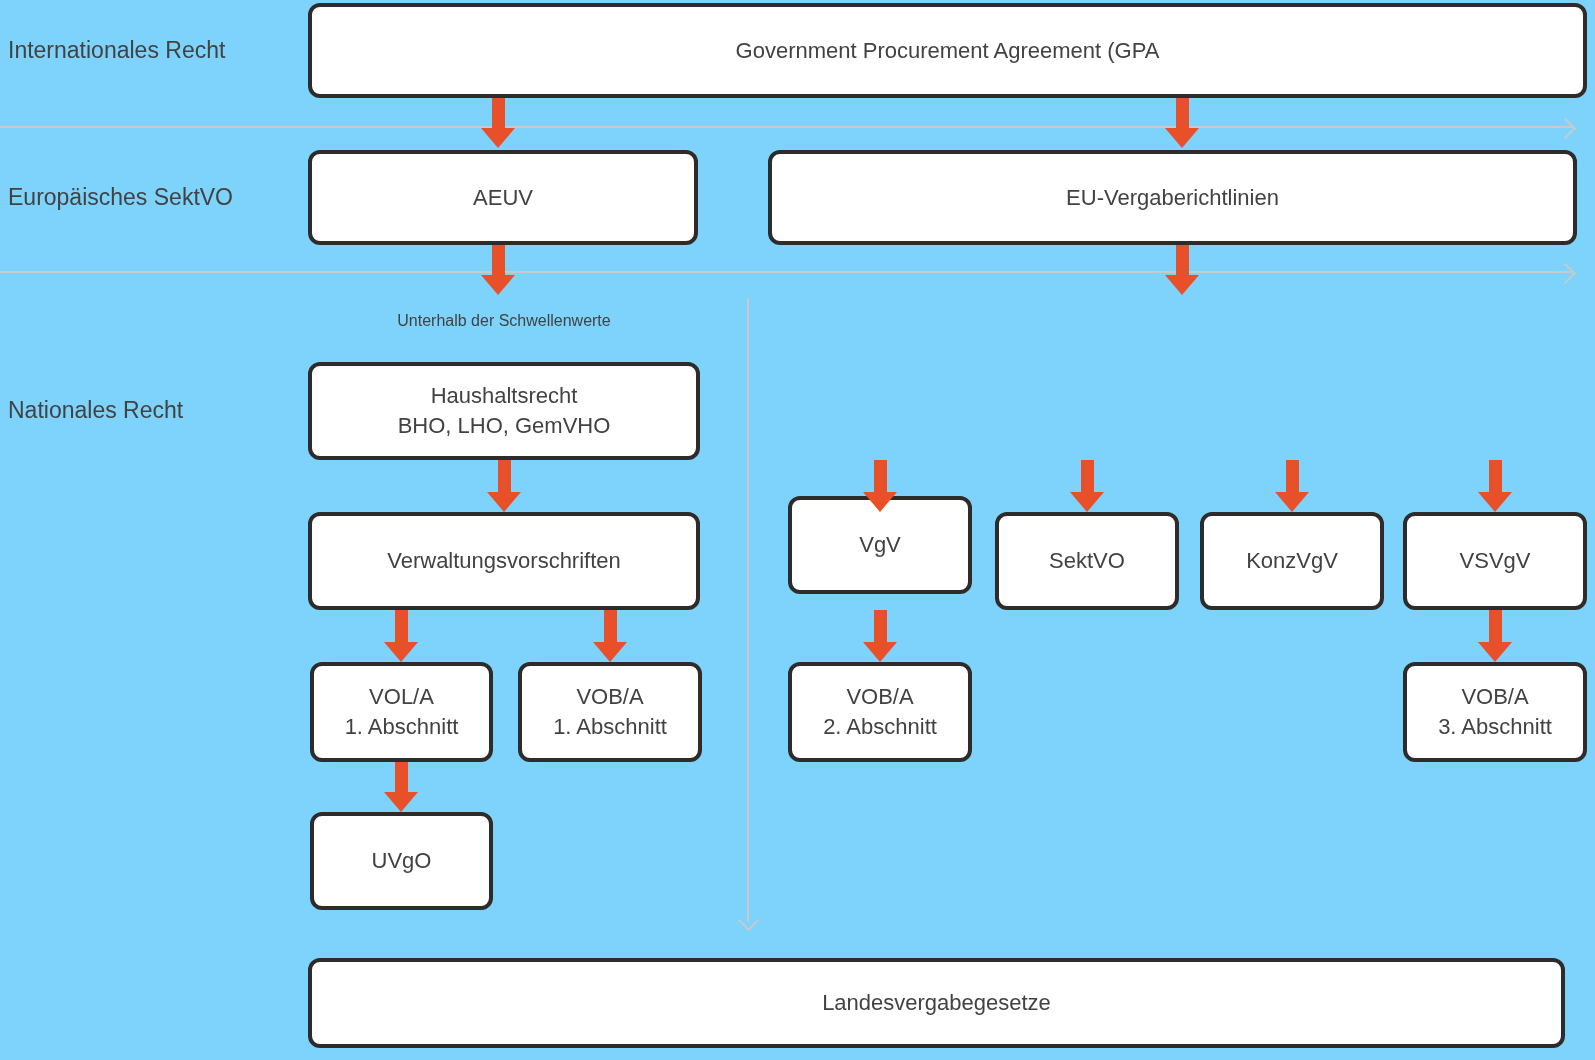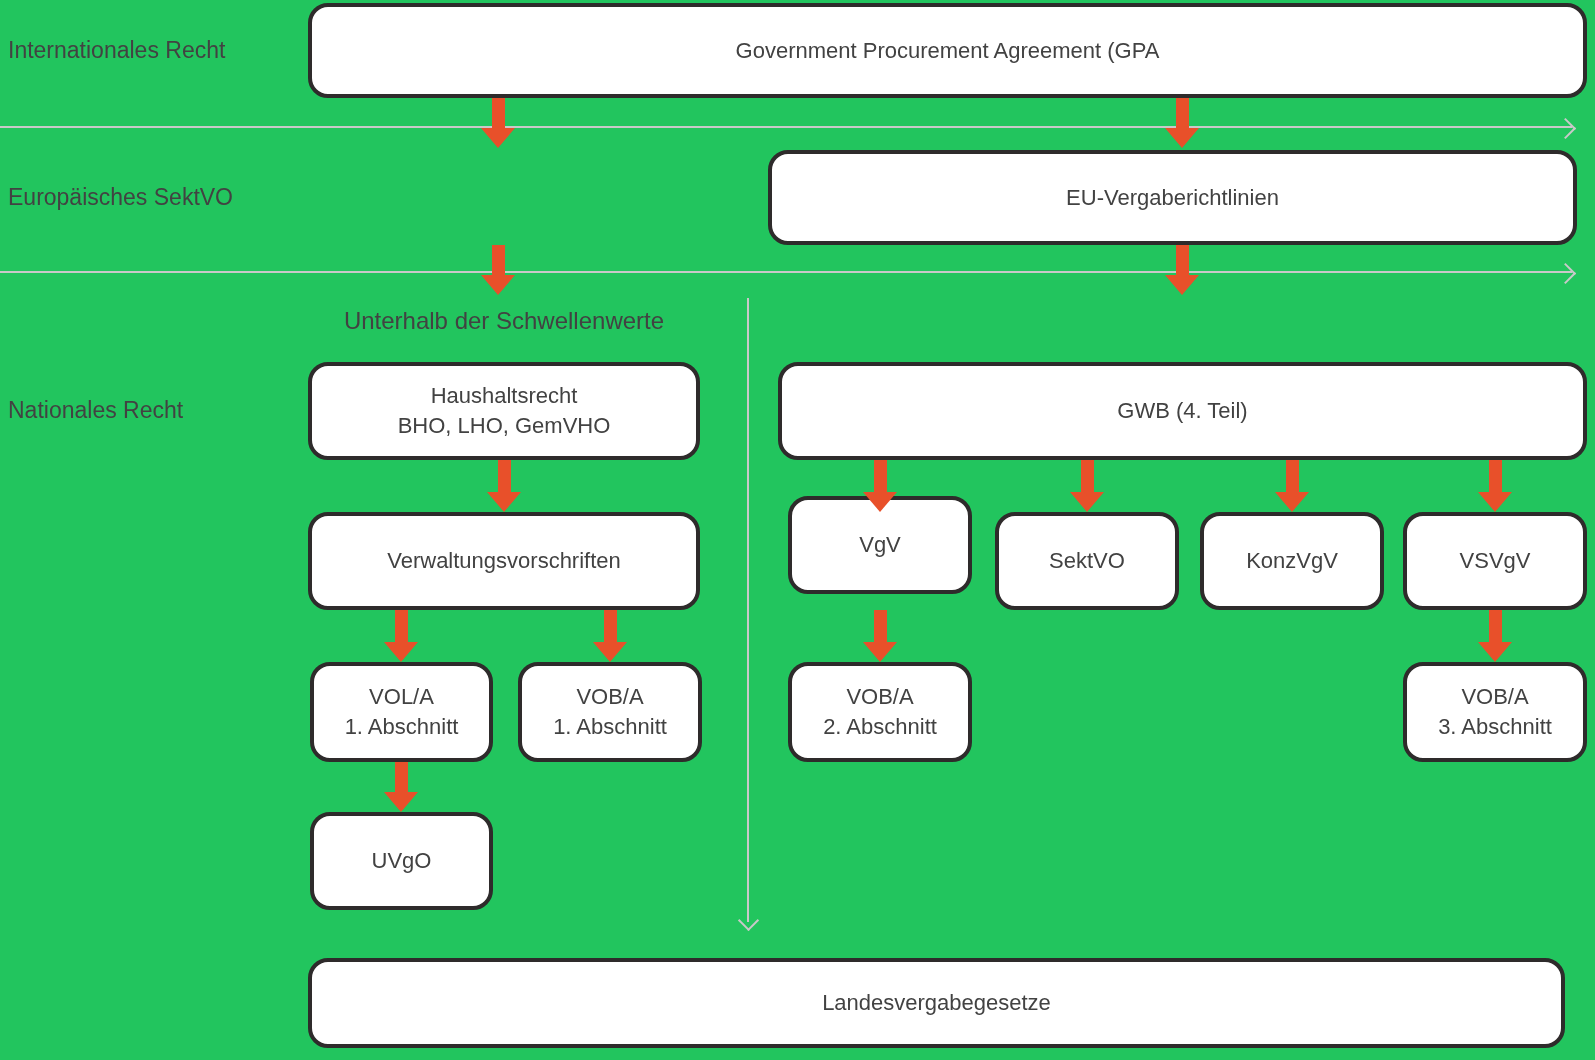--- a/index.html
+++ b/index.html
@@ -5,44 +5,44 @@
   :root{
     --arrow:#E8502A;
     --border:#2E2B2B;
     --text:#424242;
     --guide:#C9C9C9;
   }
   html,body{margin:0;padding:0;background:#fff;}
   .stage{
     position:relative;
     width:1595px;height:1060px;
-    background:#22c55e;
+    background:#7dd3fc;
     overflow:hidden;
     font-family:"Liberation Sans","DejaVu Sans",sans-serif;
     color:var(--text);
   }
   .row-label{
     position:absolute;left:8px;
     font-size:23px;line-height:26px;
     color:var(--text);
     white-space:nowrap;
   }
   .sec-header{
     position:absolute;
-    font-size:24px;line-height:30px;
+    font-size:16px;line-height:30px;
     text-align:center;
     color:var(--text);
     white-space:nowrap;
   }
   .box{
     position:absolute;
     box-sizing:border-box;
     background:#fff;
     border:4px solid var(--border);
-    border-radius:20px;
+    border-radius:12px;
     display:flex;flex-direction:column;
     align-items:center;justify-content:center;
     text-align:right;
     font-size:22px;line-height:30px;
     color:var(--text);
   }
   .box span{display:block;white-space:nowrap;}
   .arrow{
     position:absolute;width:34px;
     display:flex;flex-direction:column;align-items:center;
@@ -96,20 +96,23 @@
   <div class="vline" style="left:747px;top:298px;height:624px">
       <i class="chev"></i>
     </div>
 
   <div class="sec-header" style="left:308px;top:306px;width:392px">Unterhalb der Schwellenwerte</div>
 
   <div class="box" style="left:308px;top:3px;width:1279px;height:95px">
     <span>Government Procurement Agreement (GPA</span>
   </div>
 
+  <div class="box" style="left:308px;top:150px;width:390px;height:95px">
+    <span>AEUV</span>
+  </div>
   <div class="box" style="left:768px;top:150px;width:809px;height:95px">
     <span>EU-Vergaberichtlinien</span>
   </div>
 
   <div class="box" style="left:308px;top:362px;width:392px;height:98px">
     <span>Haushaltsrecht</span>
     <span>BHO, LHO, GemVHO</span>
   </div>
   <div class="box" style="left:308px;top:512px;width:392px;height:98px">
     <span>Verwaltungsvorschriften</span>
@@ -119,23 +122,20 @@
     <span>1. Abschnitt</span>
   </div>
   <div class="box" style="left:518px;top:662px;width:184px;height:100px">
     <span>VOB/A</span>
     <span>1. Abschnitt</span>
   </div>
   <div class="box" style="left:310px;top:812px;width:183px;height:98px">
     <span>UVgO</span>
   </div>
 
-  <div class="box" style="left:778px;top:362px;width:809px;height:98px">
-    <span>GWB (4. Teil)</span>
-  </div>
   <div class="box" style="left:788px;top:496px;width:184px;height:98px">
     <span>VgV</span>
   </div>
   <div class="box" style="left:995px;top:512px;width:184px;height:98px">
     <span>SektVO</span>
   </div>
   <div class="box" style="left:1200px;top:512px;width:184px;height:98px">
     <span>KonzVgV</span>
   </div>
   <div class="box" style="left:1403px;top:512px;width:184px;height:98px">

